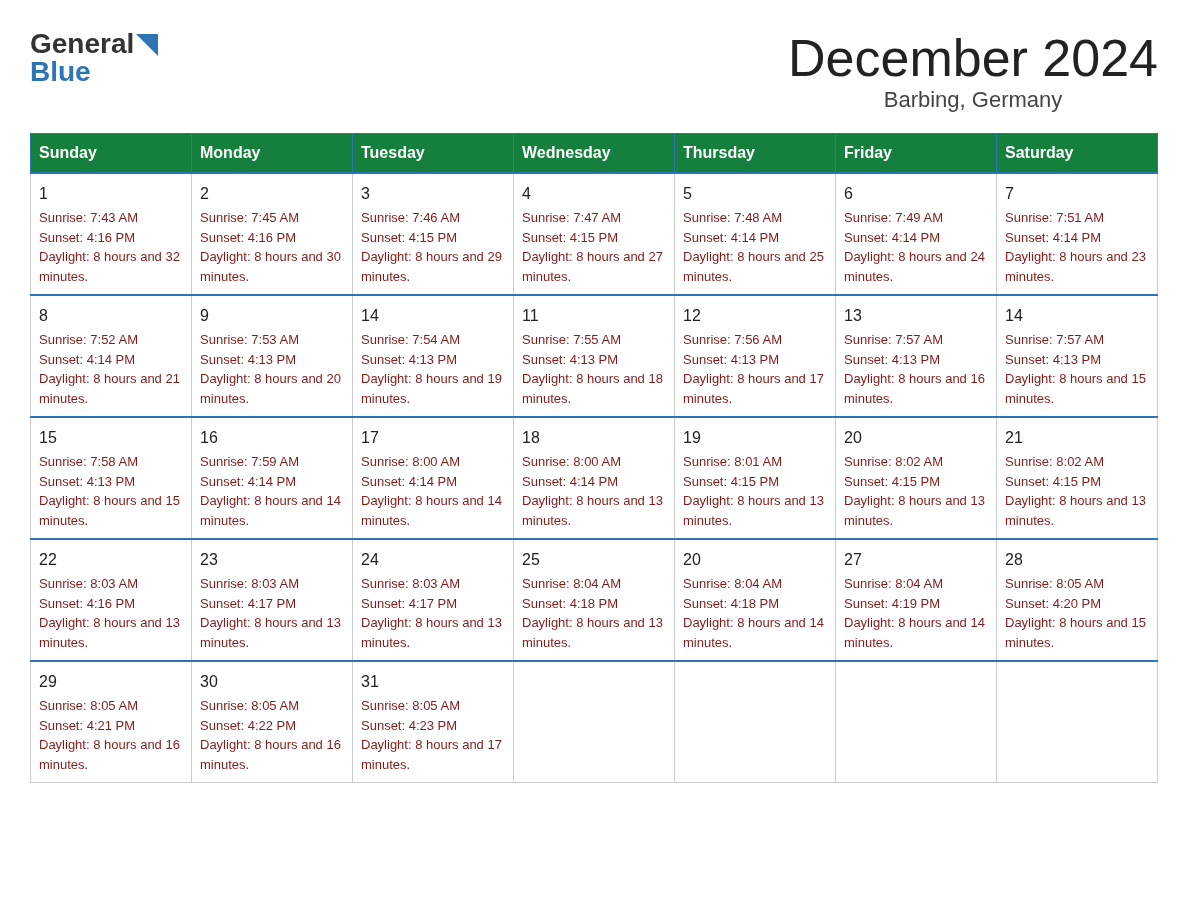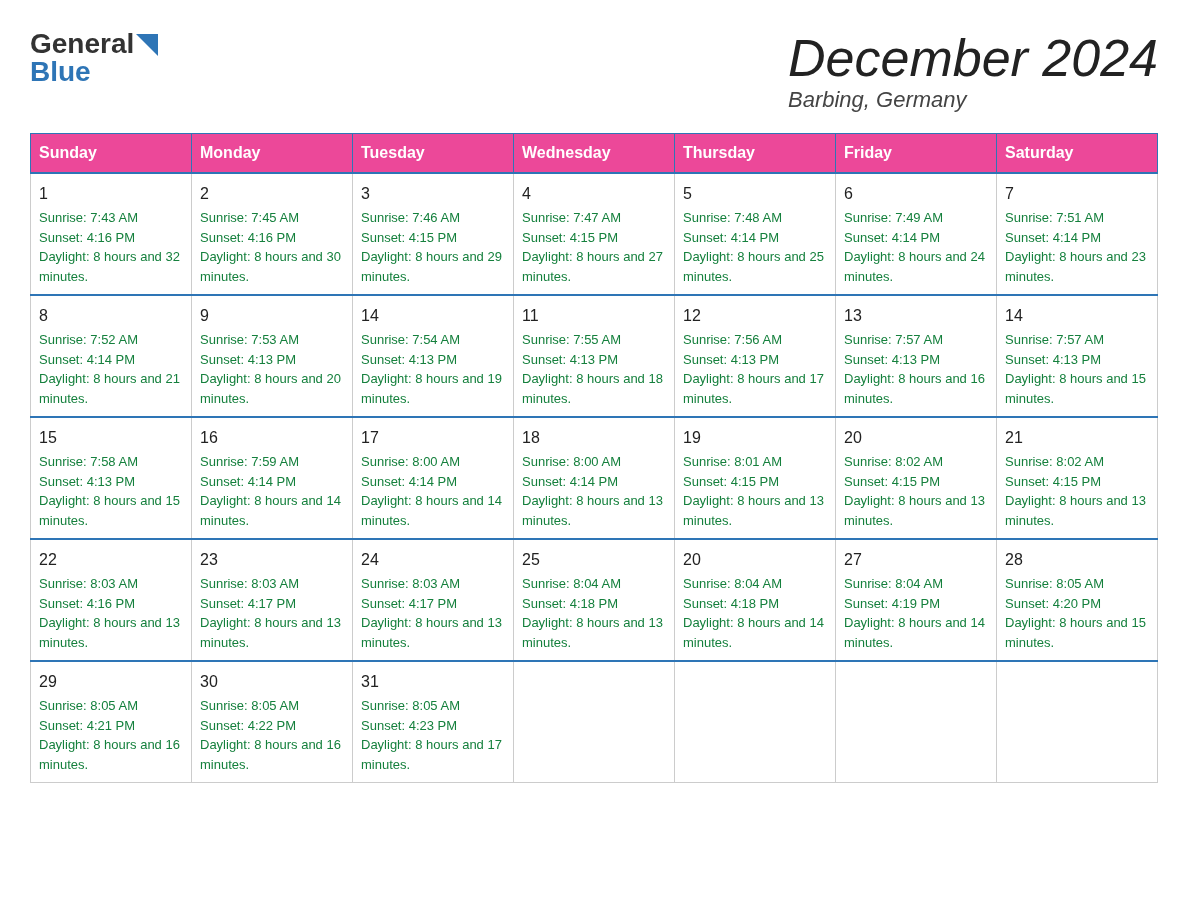--- a/index.html
+++ b/index.html
@@ -19,41 +19,40 @@
     .logo {
       display: flex;
       flex-direction: column;
       line-height: 1;
     }
     .logo-line {
       display: flex;
       align-items: center;
     }
     .title-block {
-      text-align: left;
-      font-style: italic;
+      text-align: center;
     }
     .month-title {
       font-size: 52px;
       font-weight: normal;
       color: #222;
       line-height: 1.1;
     }
     .location {
       font-size: 22px;
       color: #444;
       margin-top: 0;
     }
     table {
       width: 100%;
       border-collapse: collapse;
       table-layout: fixed;
     }
     thead tr {
-      background-color: #ec4899;
+      background-color: #15803d;
     }
     thead th {
       color: #fff;
       font-size: 16px;
       font-weight: 600;
       padding: 10px 8px;
       text-align: left;
       border: 1px solid #2e75b6;
     }
     tbody tr {
@@ -74,21 +73,21 @@
     }
     .day-num {
       font-size: 16px;
       font-weight: normal;
       color: #222;
       display: block;
       margin-bottom: 2px;
     }
     .day-info {
       font-size: 13px;
-      color: #15803d;
+      color: #7f1d1d;
     }
     .empty-cell {
       background: #fff;
       border-top: 2px solid #2e75b6;
     }
   </style>
 </head>
 <body>
 
 <div class="header">

